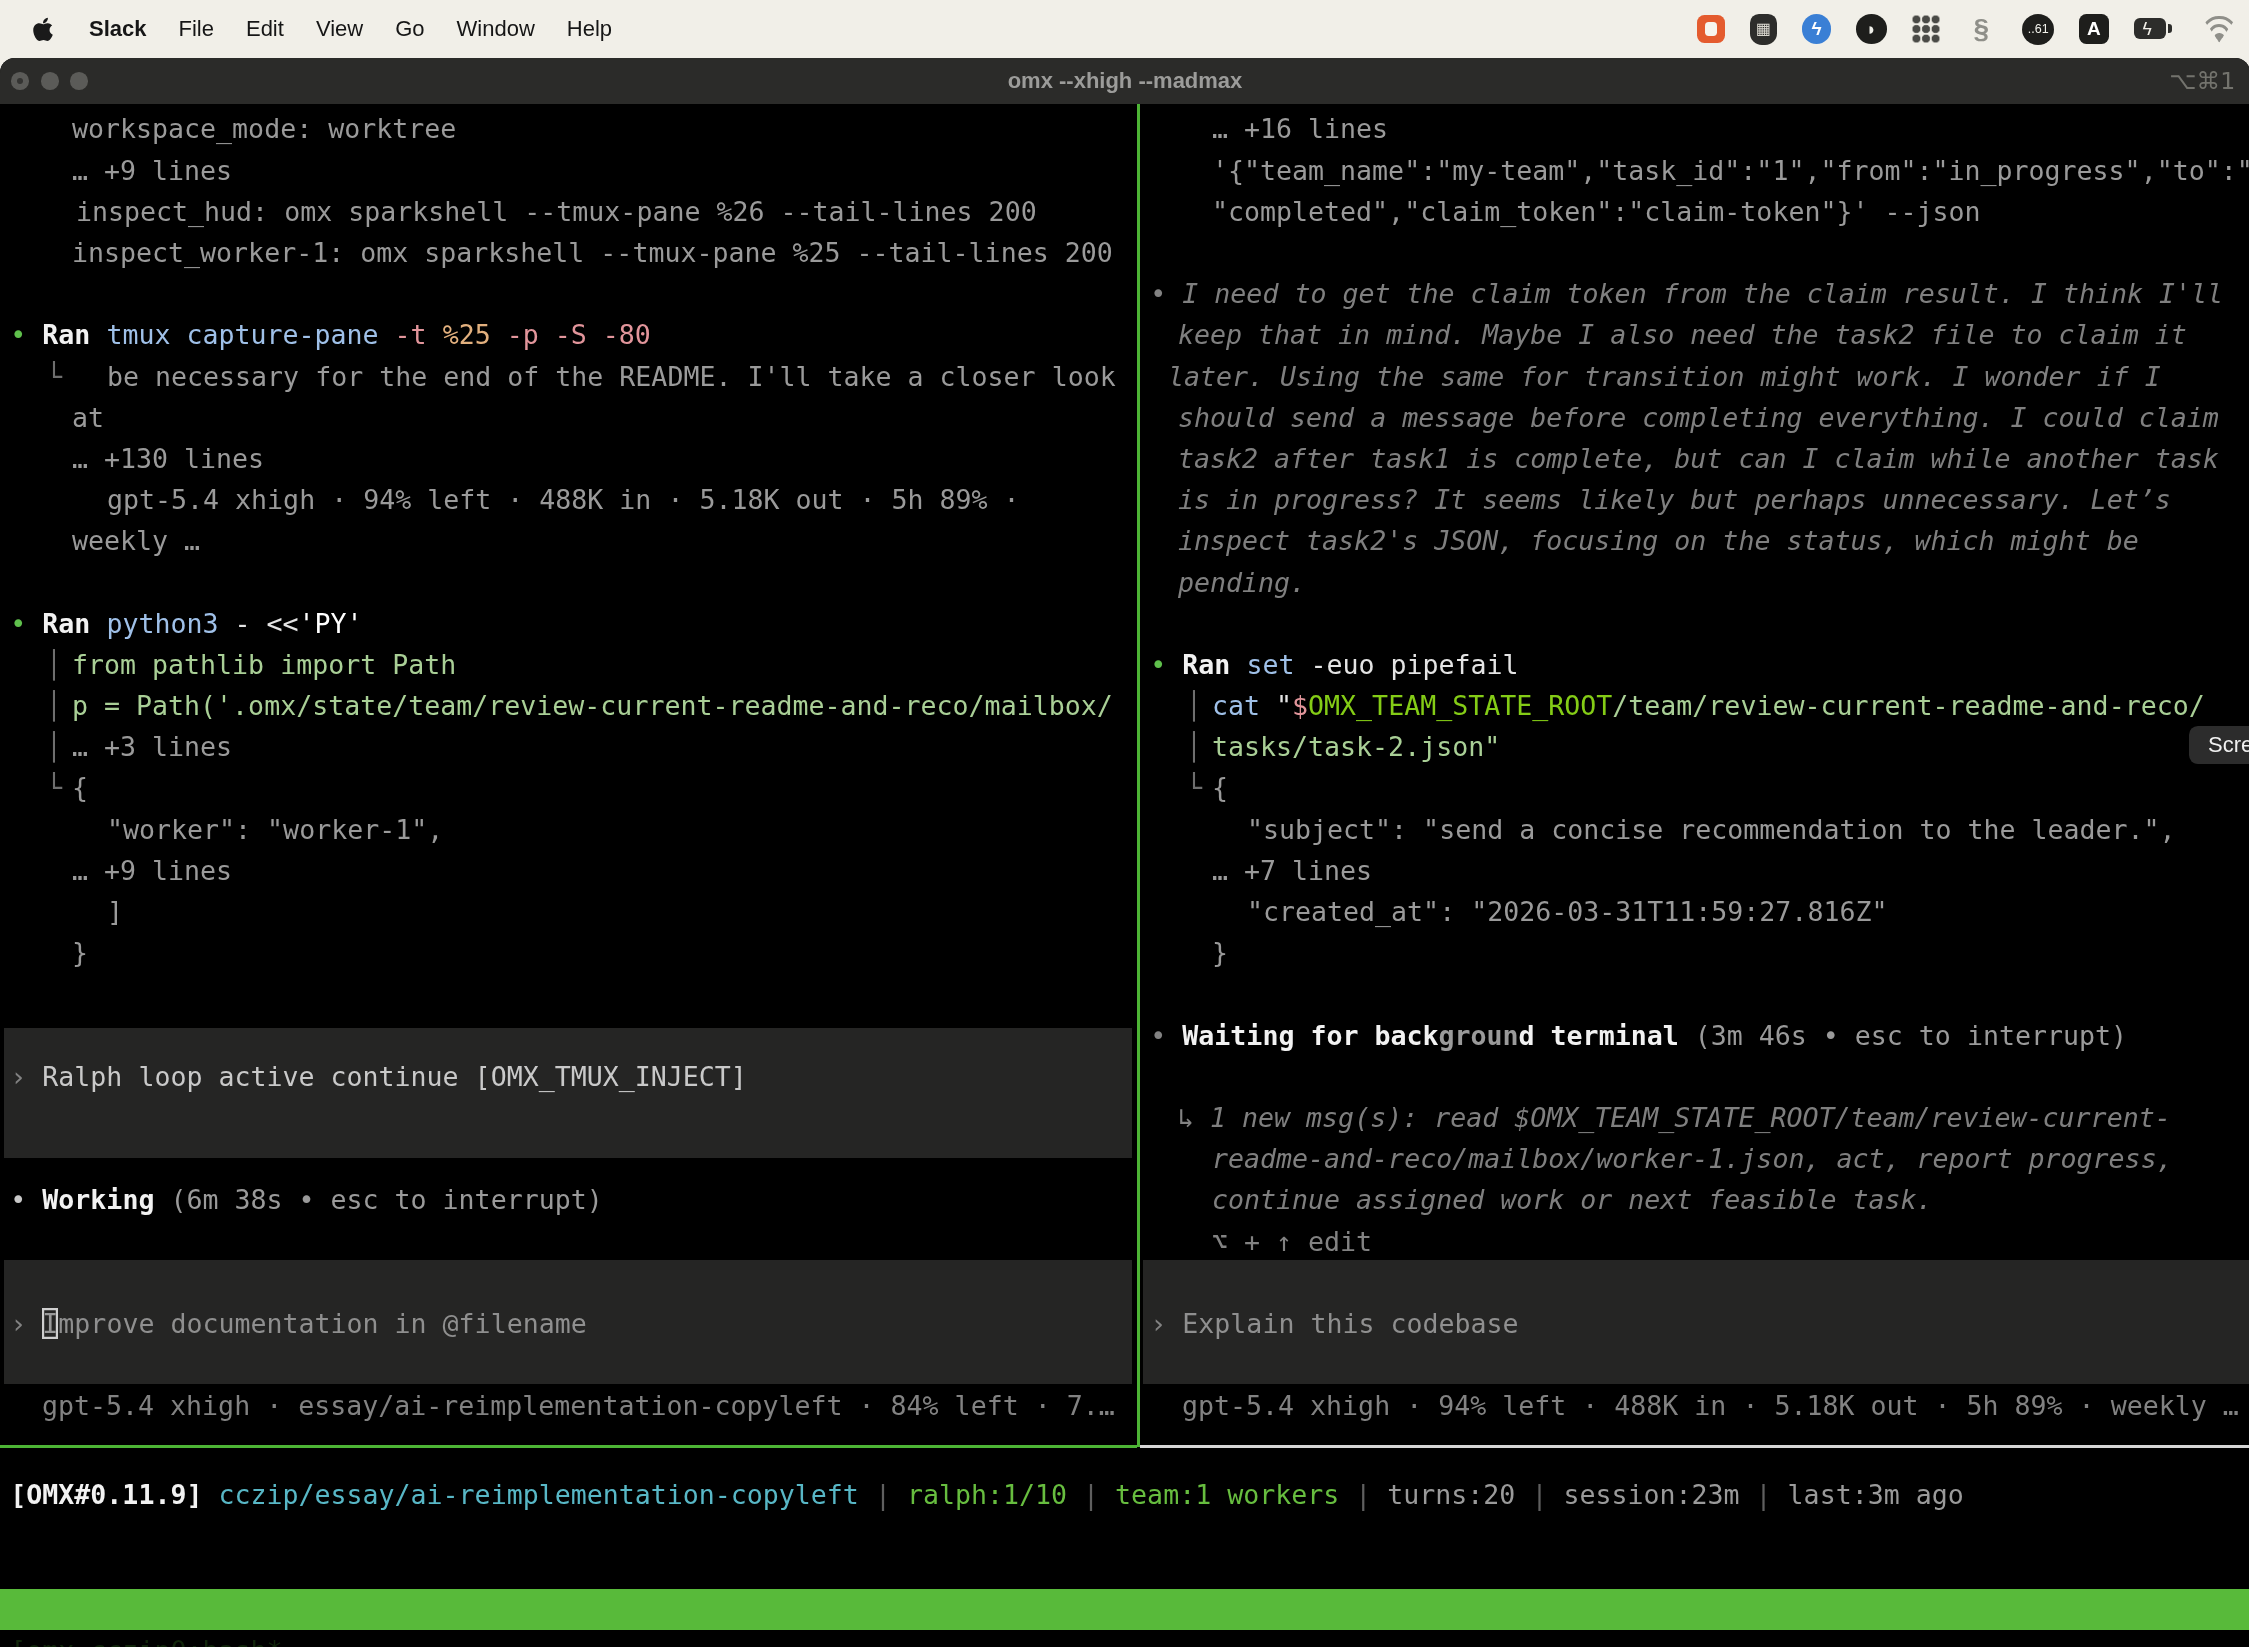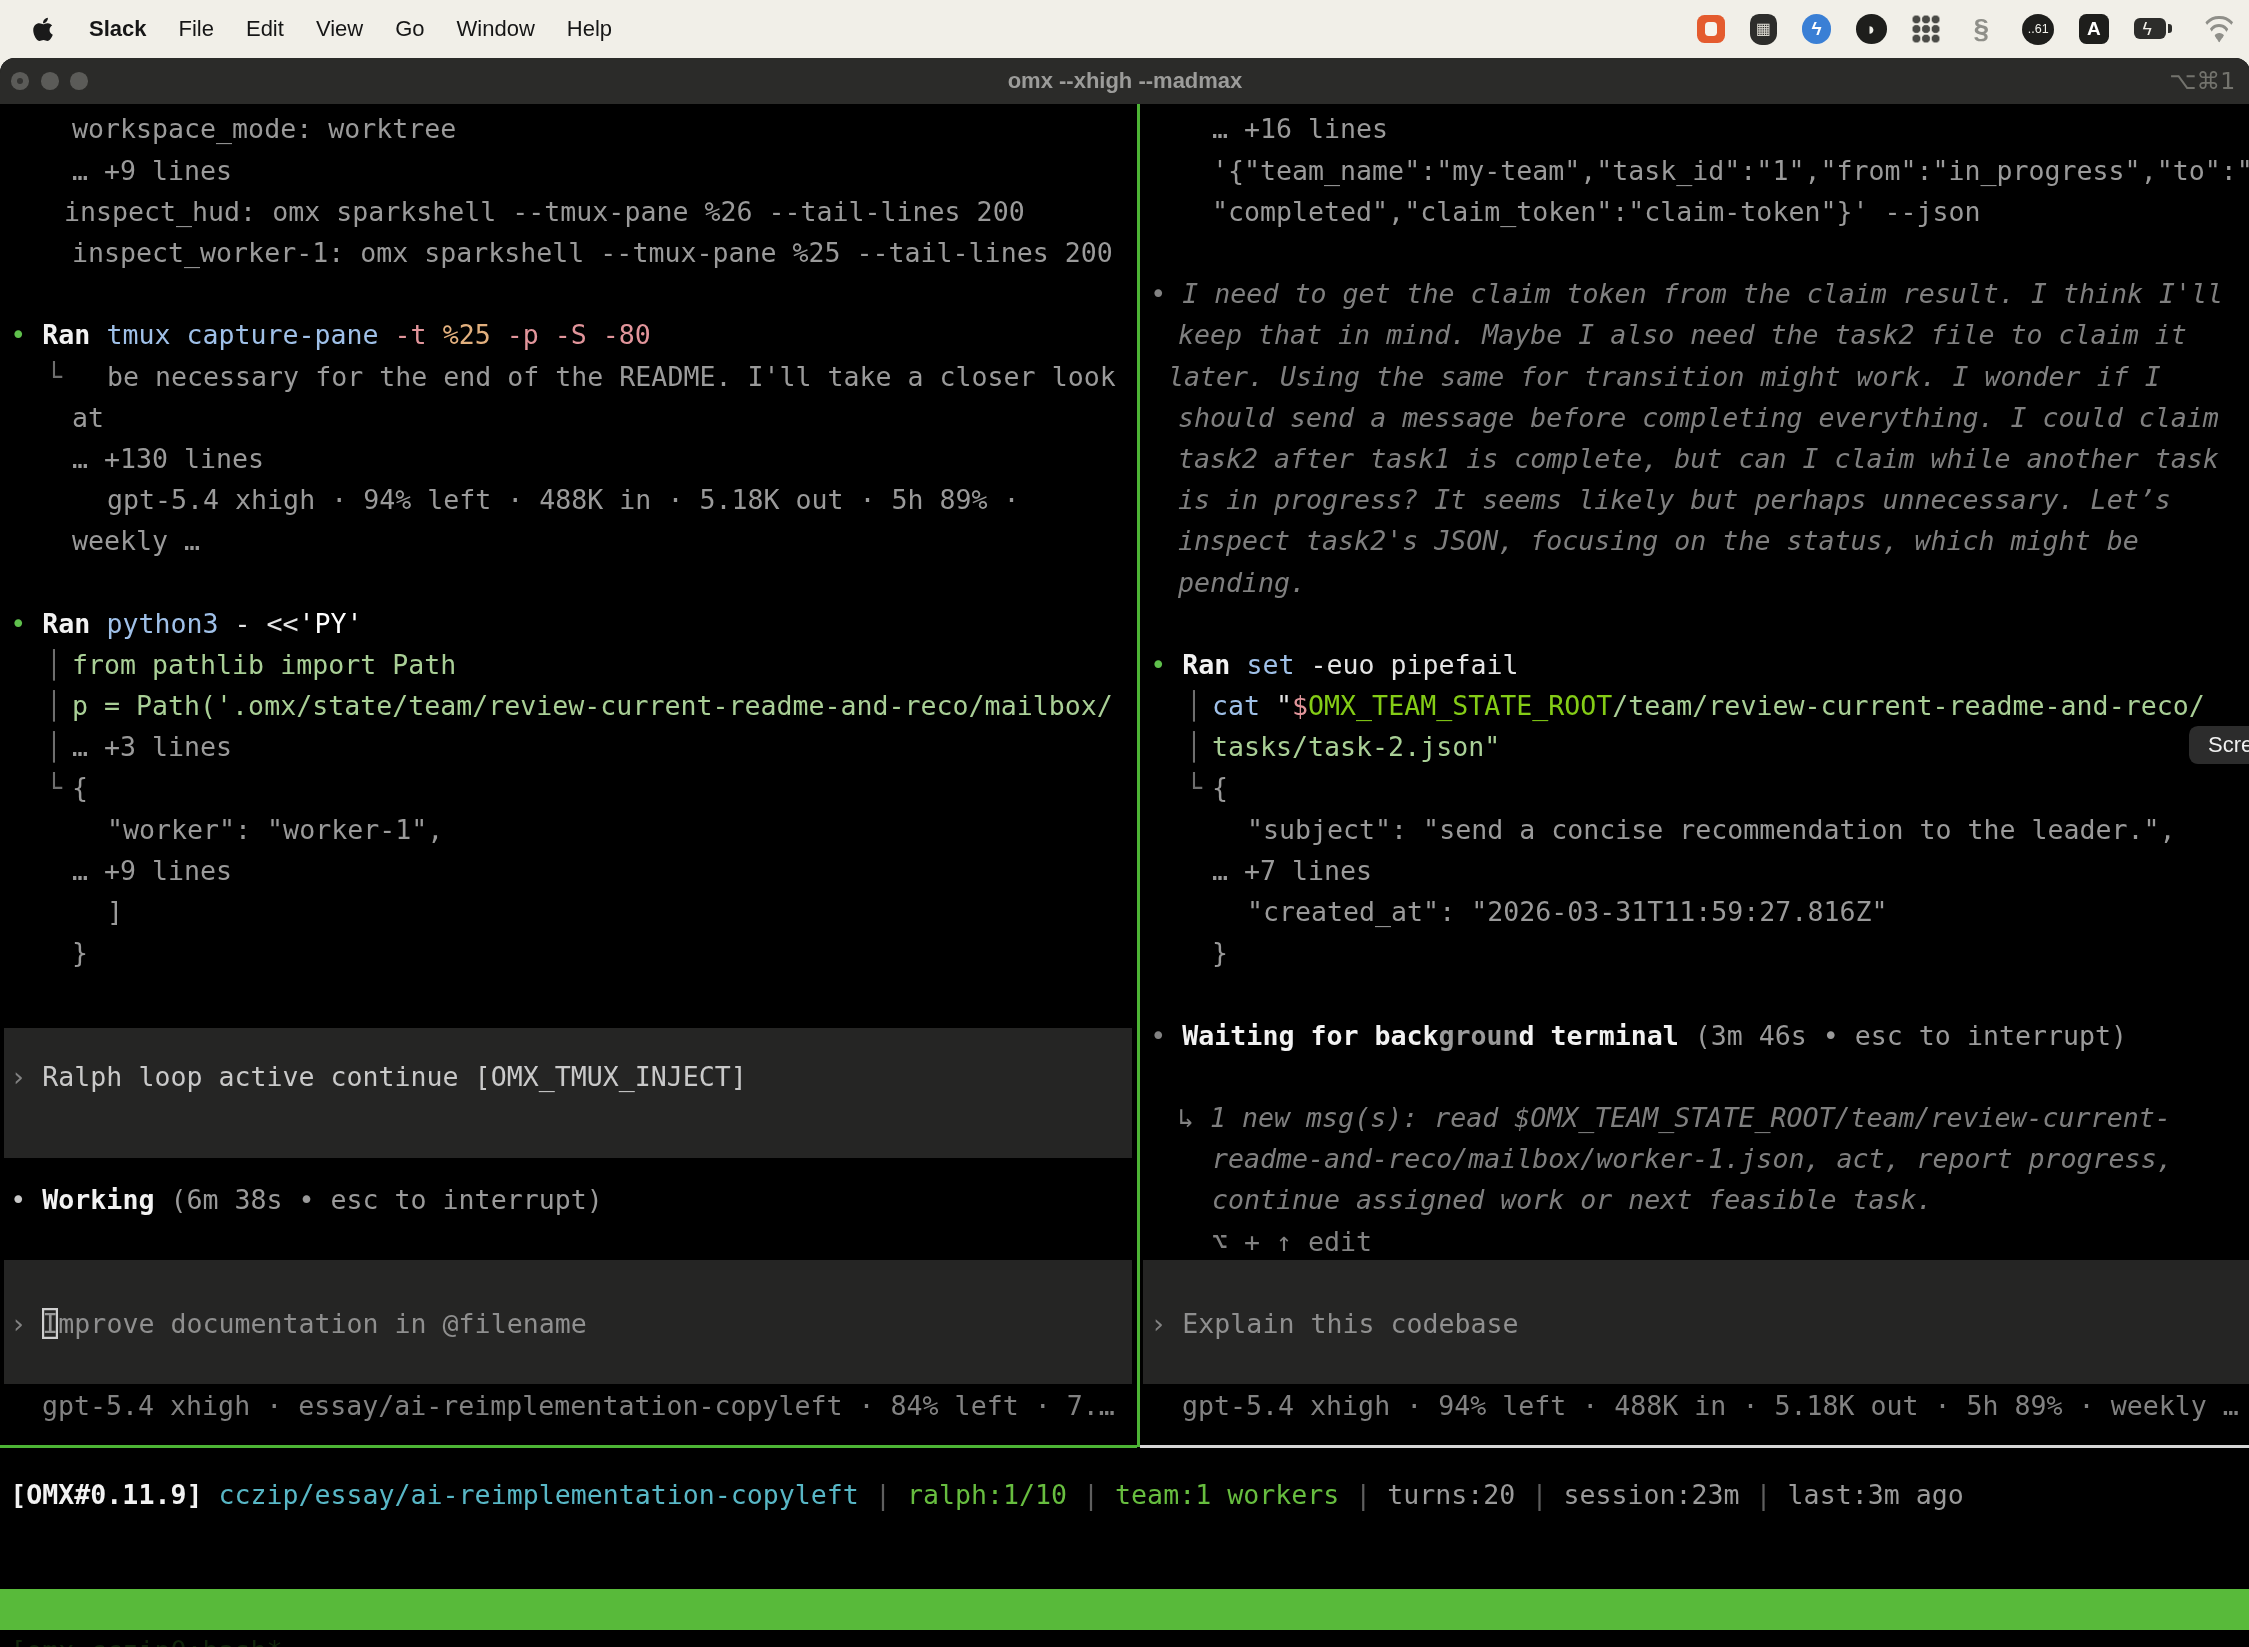--- a/index.html
+++ b/index.html
@@ -149,21 +149,21 @@
     <div class="hline-r"></div>
     <div class="omx-status" id="omx-status"><span class="b ">[OMX#0.11.9]</span><span class="c-cyn"> cczip/essay/ai-reimplementation-copyleft</span><span class="c-sep"> | </span><span class="c-sg">ralph:1/10</span><span class="c-sep"> | </span><span class="c-sg">team:1 workers</span><span class="c-sep"> | </span><span class="c-g">turns:20</span><span class="c-sep"> | </span><span class="c-g">session:23m</span><span class="c-sep"> | </span><span class="c-g">last:3m ago</span></div>
     <div class="tmuxbar">
       <span class="tmux-left">[omx-cczip0:bash*</span>
       
     </div>
     <div class="scre">Scre</div>
   <div class="pane" style="left: 0px; width: 1137px;">
         <div class="tline" style="top: 4.4px; left: 72px;"><span class="c-g">workspace_mode: worktree</span></div>
         <div class="tline" style="top: 46px; left: 72px;"><span class="c-g">… +9 lines</span></div>
-        <div class="tline" style="top: 87px; left: 64px;"><span class="c-g">inspect_hud: omx sparkshell --tmux-pane %26 --tail-lines 200</span></div>
+        <div class="tline" style="top: 87px; left: 76px;"><span class="c-g">inspect_hud: omx sparkshell --tmux-pane %26 --tail-lines 200</span></div>
         <div class="tline" style="top: 128px; left: 72px;"><span class="c-g">inspect_worker-1: omx sparkshell --tmux-pane %25 --tail-lines 200</span></div>
         <div class="tline" style="top: 210px; left: 10.3px;"><span class="c-bg">• </span><span class="b ">Ran</span><span class="c-blu"> tmux capture-pane</span><span class="c-sal"> -t</span><span class="c-org"> %25</span><span class="c-sal"> -p -S -80</span></div>
         <div class="tline" style="top: 252px; left: 107px;"><span class="c-g">be necessary for the end of the README. I'll take a closer look</span></div>
         <span class="gutter" style="top: 252px;">└</span>
         <div class="tline" style="top: 293px; left: 72px;"><span class="c-g">at</span></div>
         <div class="tline" style="top: 334px; left: 72px;"><span class="c-g">… +130 lines</span></div>
         <div class="tline" style="top: 375px; left: 107px;"><span class="c-g">gpt-5.4 xhigh · 94% left · 488K in · 5.18K out · 5h 89% ·</span></div>
         <div class="tline" style="top: 416px; left: 72px;"><span class="c-g">weekly …</span></div>
         <div class="tline" style="top: 499px; left: 10.3px;"><span class="c-bg">• </span><span class="b ">Ran</span><span class="c-blu"> python3</span><span class="c-w2"> - </span><span class="c-w2">&lt;&lt;</span><span class="c-pur">'PY'</span></div>
         <div class="tline" style="top: 540px; left: 72px;"><span class="c-grn">from pathlib import Path</span></div>

